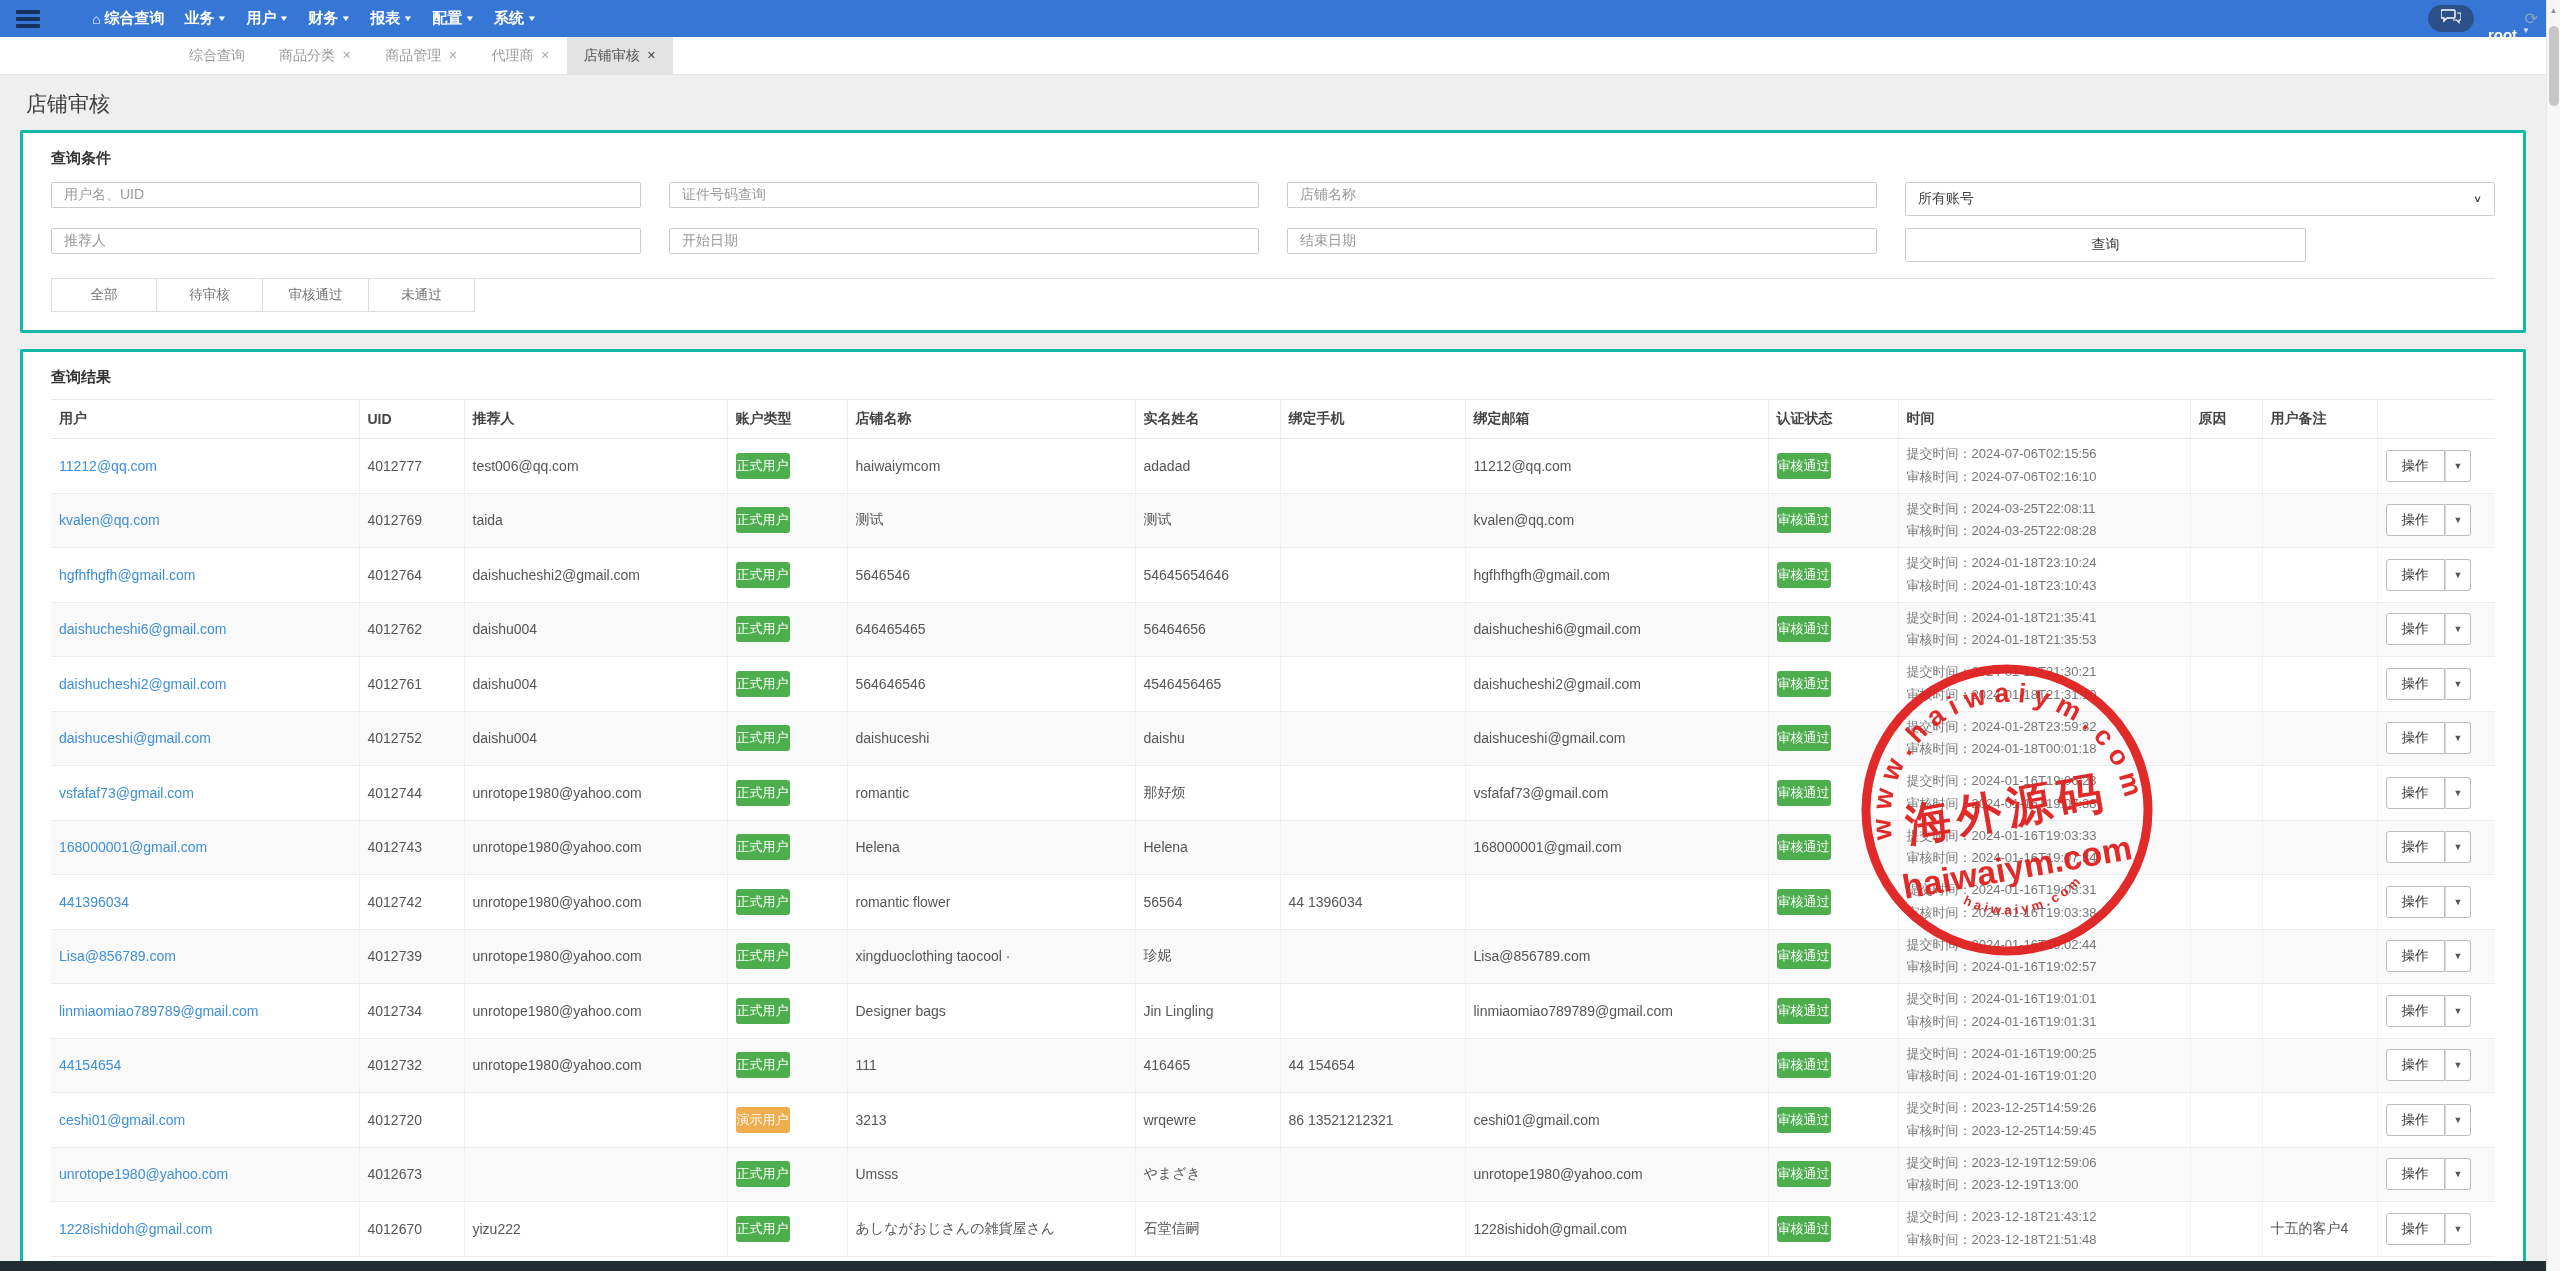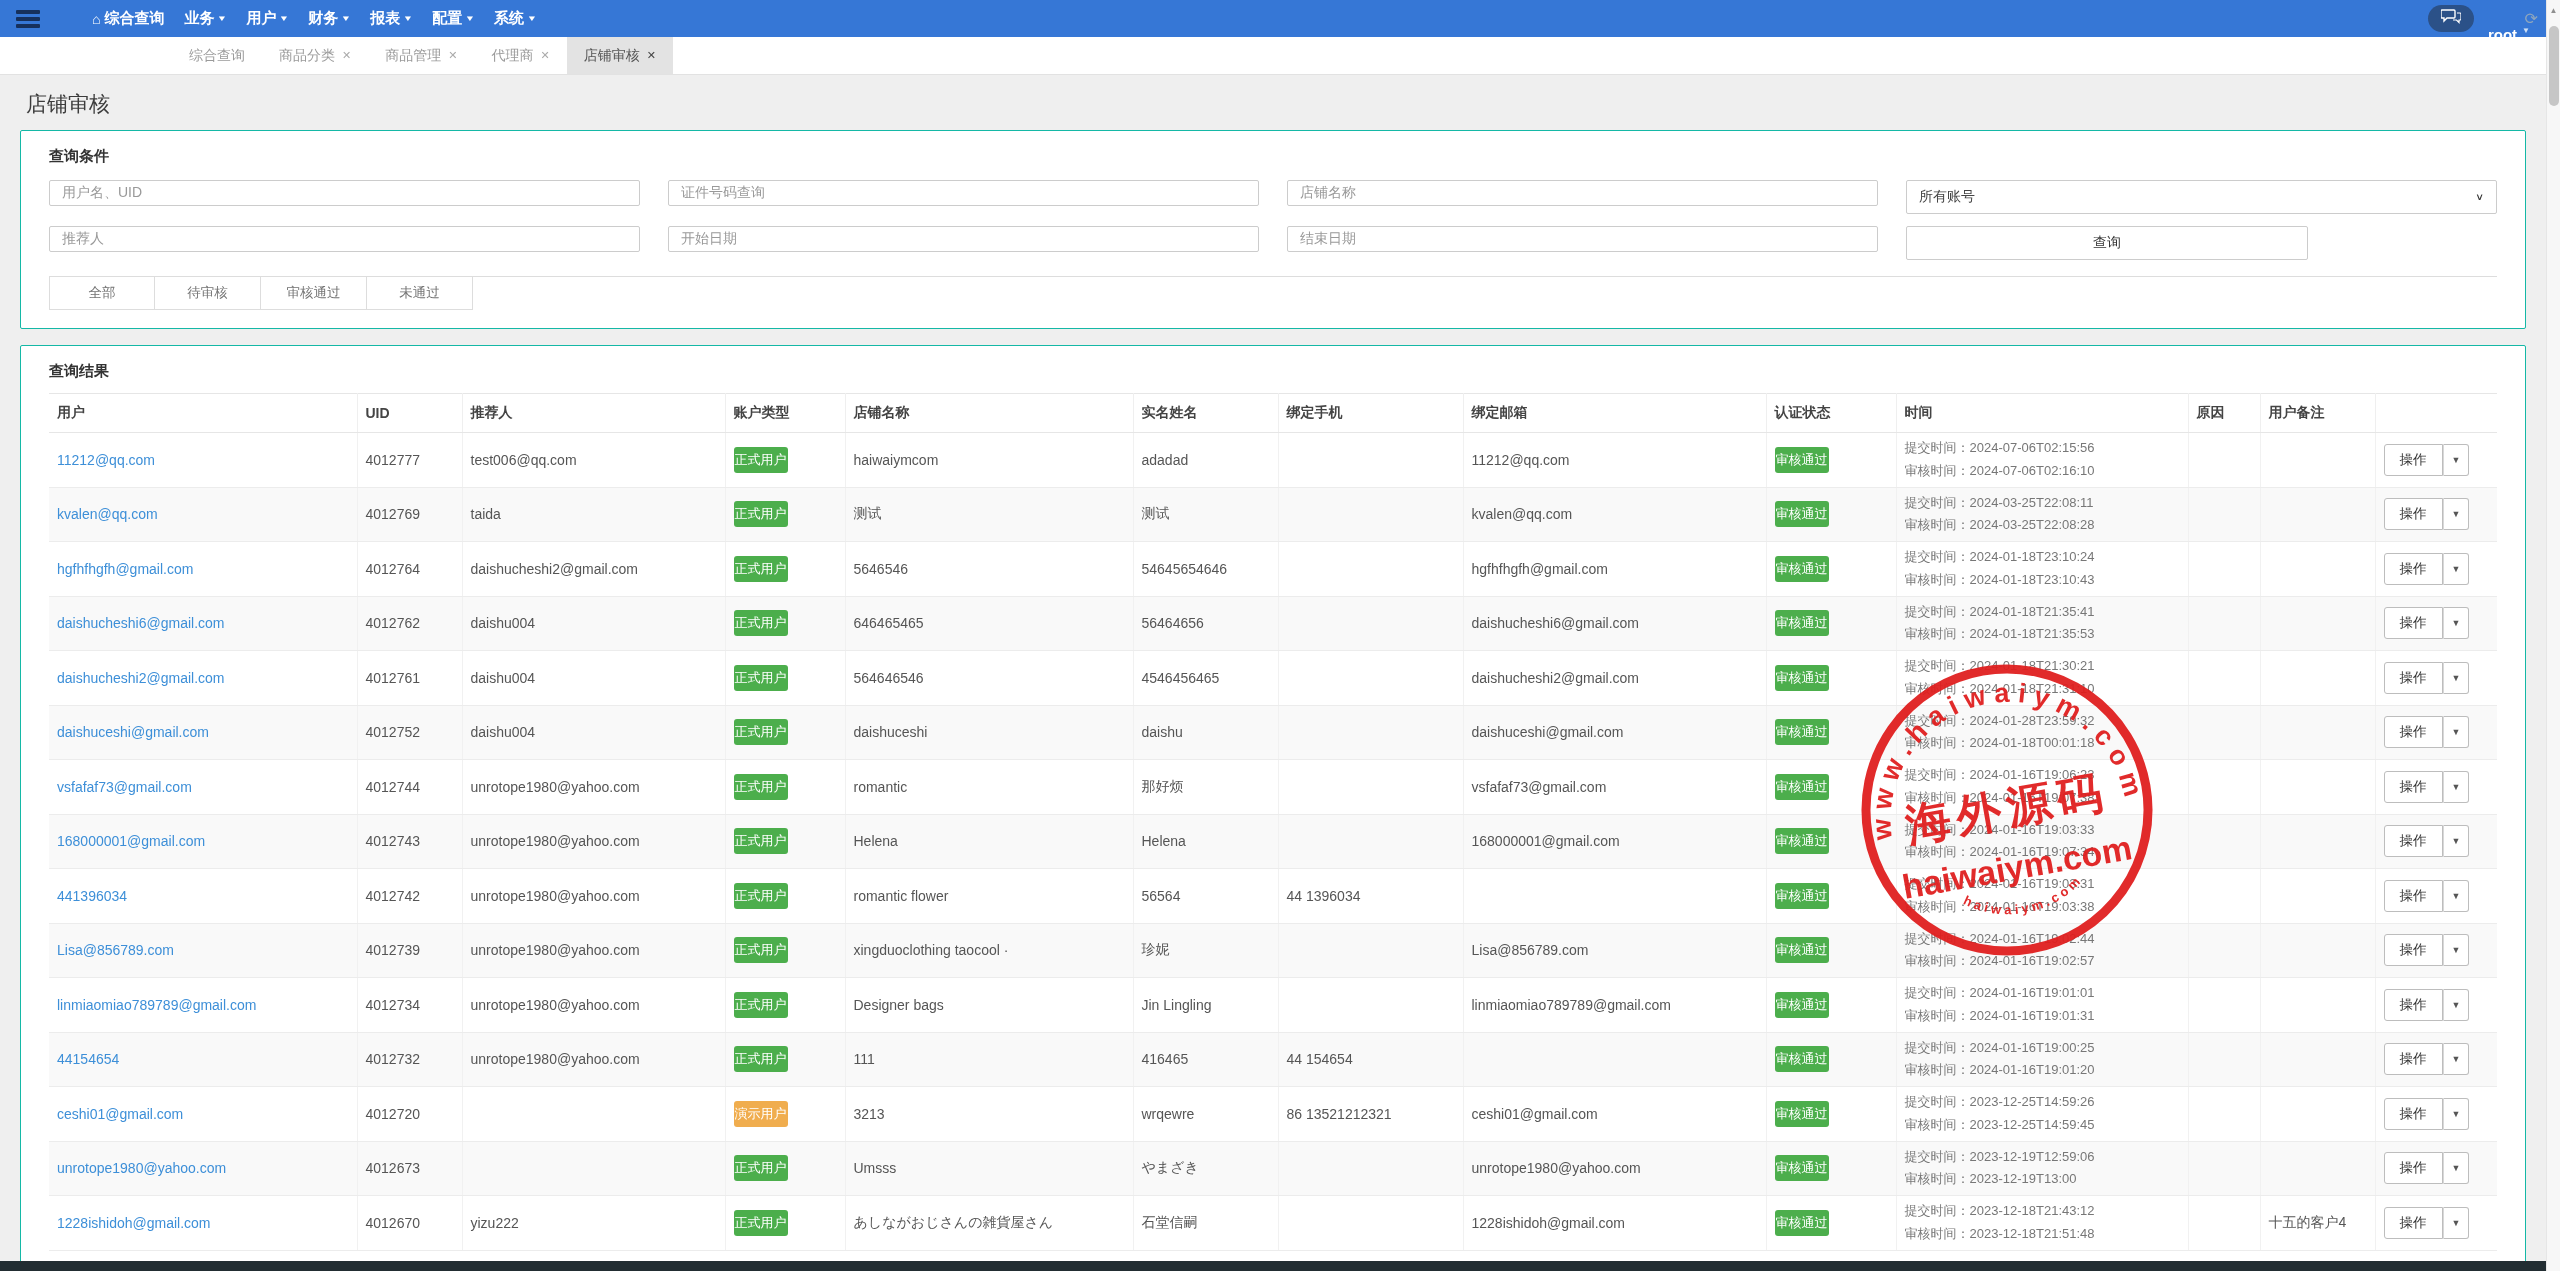--- a/index.html
+++ b/index.html
@@ -23,21 +23,21 @@
   .tabbar { position:relative; height:38px; background:#fff; border-bottom:1px solid #e2e2e2; display:flex; align-items:stretch; padding-left:172px; }
   .tab { display:flex; align-items:center; padding:0 17px; font-size:14px; color:#9a9a9a; cursor:pointer; }
   .tab[data-active="true"] { background:#e3e3e3; color:#555; }
   .tab-close { margin-left:7px; font-size:11px; color:#aaa; font-weight:700; }
   .tab[data-active="true"] .tab-close { color:#444; }
   .tab-refresh { position:absolute; right:22px; top:9px; font-size:16px; color:#8fa6bd; cursor:pointer; }
 
   
   .page-body { padding:0 34px 0 20px; }
   .page-title { font-size:21px; color:#3c3c3c; font-weight:400; margin:15px 0 12px 6px; }
-  .card { background:#fff; border:1px solid #14b8a6; border-radius:2px; }
+  .card { background:#fff; border:3px solid #14b8a6; border-radius:2px; }
   .card-query { padding:16px 28px 18px; }
   .section-title { font-size:15px; font-weight:700; color:#333; }
   .query-grid { display:grid; grid-template-columns:repeat(4,1fr); column-gap:28px; row-gap:12px; margin-top:14px; }
   .q-input { height:26px; border:1px solid #ccc; border-radius:2px; background:#fff; display:flex; align-items:center; padding:0 12px; font-size:14px; color:#999; }
   .fake-select { height:34px; border:1px solid #ccc; border-radius:2px; background:#fff; display:flex; align-items:center; justify-content:space-between; padding:0 12px; font-size:14px; color:#444; cursor:pointer; }
   .sel-caret { font-size:12px; color:#333; transform:scaleY(0.8); }
   .search-btn { width:68%; height:34px; border:1px solid #ccc; border-radius:2px; background:#fff; font-size:14px; color:#333; display:flex; align-items:center; justify-content:center; cursor:pointer; }
   .filter-tabs { margin-top:16px; border-top:1px solid #ddd; display:flex; }
   .filter-tab { border-right:1px solid #ddd; border-bottom:1px solid #ddd; padding:7px 0; width:106px; text-align:center; font-size:13.5px; color:#737373; cursor:pointer; }
   .filter-tab:first-child { border-left:1px solid #ddd; }

